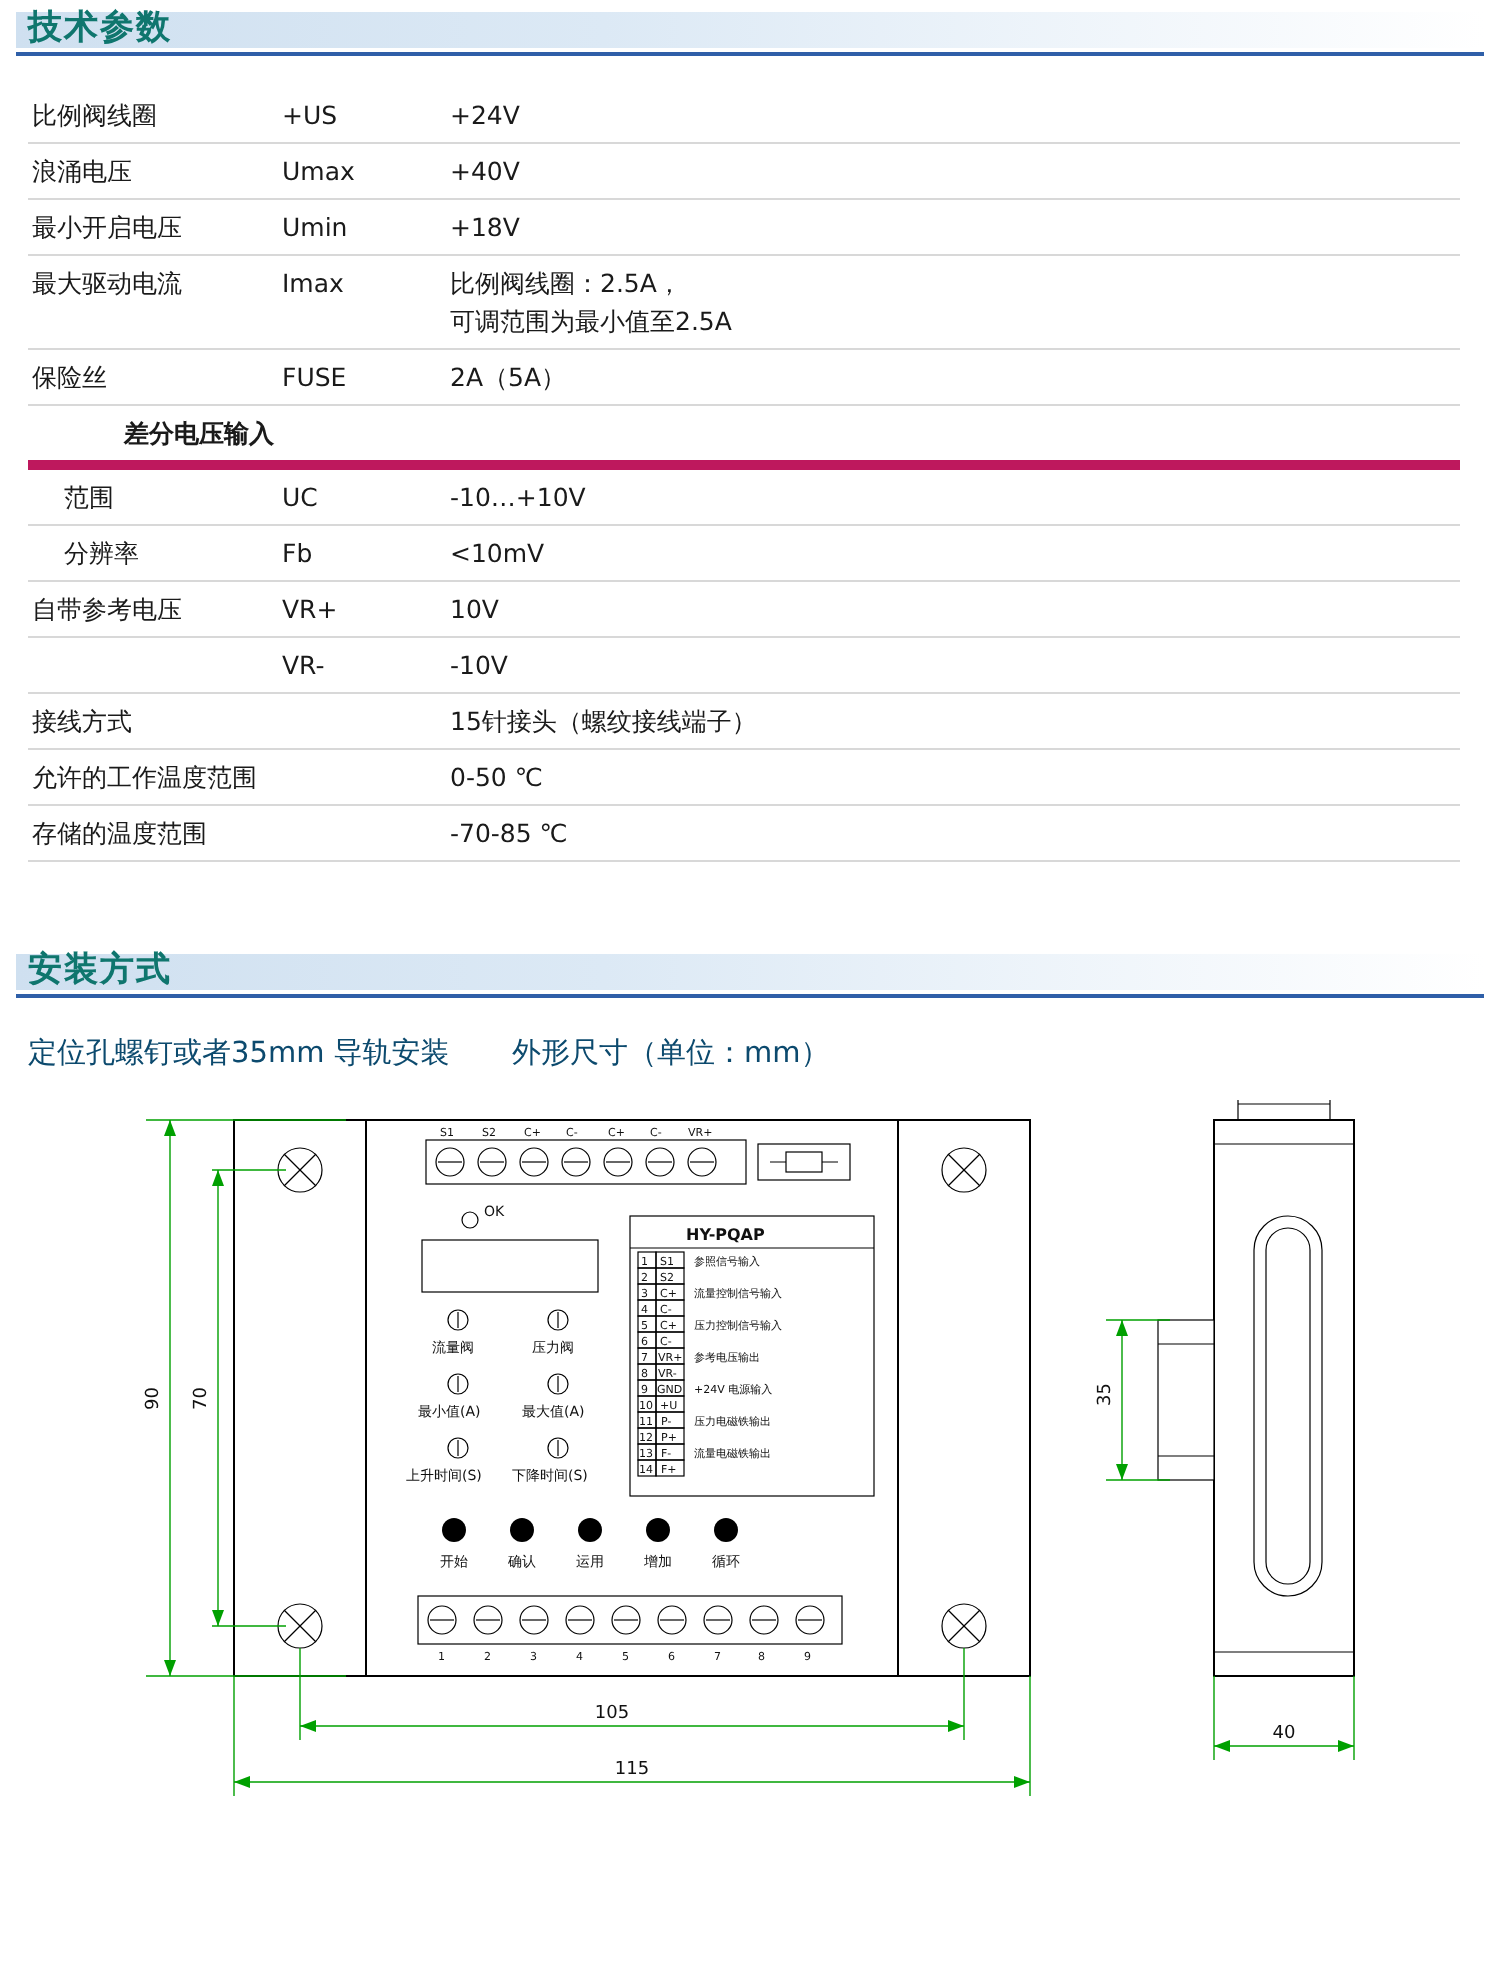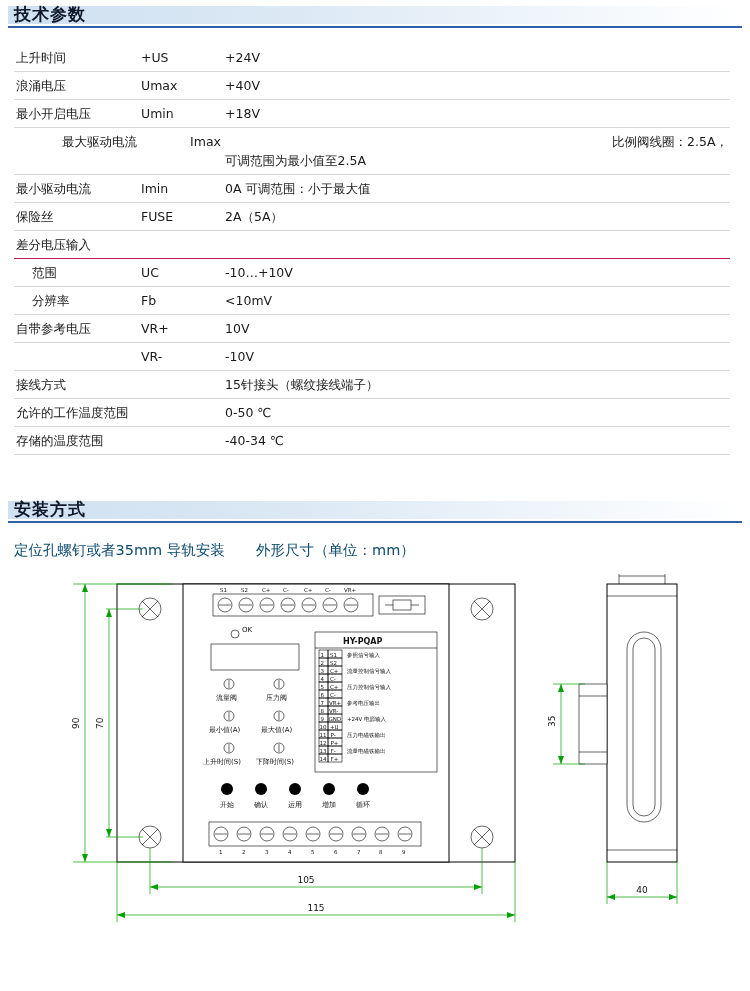--- a/index.html
+++ b/index.html
@@ -24,21 +24,21 @@
   }
   .section-header .rule{
     position:absolute;
     left:0;right:0;bottom:2px;height:2px;
     background:#2f5fa8;
   }
   .section-header .title{
     position:relative;
     font-size:17px;
     font-weight:bold;
-    color:#0f172a;
+    color:#0f766e;
     padding-left:6px;
     line-height:28px;
     letter-spacing:1px;
   }
   
   .spec{
     margin:14px 0 0 0;
     padding:0 14px;
   }
   table.spec-table{
@@ -48,23 +48,23 @@
   }
   table.spec-table td{
     padding:5px 2px 5px 2px;
     vertical-align:top;
     border-bottom:1px solid #d8d8d8;
     line-height:17px;
   }
   td.c-name{width:105px;padding-left:6px;}
   td.c-sym{width:80px;}
   td.c-val{width:auto;}
-  tr.group td{font-weight:normal;border-bottom:1px solid #be185d;}
+  tr.group td{font-weight:bold;border-bottom:5px solid #be185d;text-align:right;}
   tr.sub td.c-name{padding-left:18px;}
-  tr.noline td{border-bottom:none;padding-bottom:0;text-align:right;}
+  tr.noline td{border-bottom:none;padding-bottom:0;}
   tr.cont td{border-bottom:1px solid #d8d8d8;padding-top:2px;}
 
   
   .install-head{margin-top:40px;}
   .install-note{
     padding:16px 14px 0 14px;
     font-size:14.5px;
     color:#0c4a6e;
   }
   .install-note .gap{display:inline-block;width:22px;}
@@ -90,21 +90,21 @@
 <div class="section-header">
   <div class="bar"></div>
   <div class="title">技术参数</div>
   <div class="rule"></div>
 </div>
 
 <div class="spec">
   <table class="spec-table">
     <tbody>
       <tr>
-        <td class="c-name">上升时间</td>
+        <td class="c-name">比例阀线圈</td>
         <td class="c-sym">+US</td>
         <td class="c-val">+24V</td>
       </tr>
       <tr>
         <td class="c-name">浪涌电压</td>
         <td class="c-sym">Umax</td>
         <td class="c-val">+40V</td>
       </tr>
       <tr>
         <td class="c-name">最小开启电压</td>
@@ -115,25 +115,20 @@
         <td class="c-name">最大驱动电流</td>
         <td class="c-sym">Imax</td>
         <td class="c-val">比例阀线圈：2.5A，</td>
       </tr>
       <tr class="cont">
         <td class="c-name"></td>
         <td class="c-sym"></td>
         <td class="c-val">可调范围为最小值至2.5A</td>
       </tr>
       <tr>
-        <td class="c-name">最小驱动电流</td>
-        <td class="c-sym">Imin</td>
-        <td class="c-val">0A 可调范围：小于最大值</td>
-      </tr>
-      <tr>
         <td class="c-name">保险丝</td>
         <td class="c-sym">FUSE</td>
         <td class="c-val">2A（5A）</td>
       </tr>
       <tr class="group">
         <td class="c-name">差分电压输入</td>
         <td class="c-sym"></td>
         <td class="c-val"></td>
       </tr>
       <tr class="sub">
@@ -162,21 +157,21 @@
         <td class="c-val">15针接头（螺纹接线端子）</td>
       </tr>
       <tr>
         <td class="c-name">允许的工作温度范围</td>
         <td class="c-sym"></td>
         <td class="c-val">0-50 ℃</td>
       </tr>
       <tr>
         <td class="c-name">存储的温度范围</td>
         <td class="c-sym"></td>
-        <td class="c-val">-40-34 ℃</td>
+        <td class="c-val">-70-85 ℃</td>
       </tr>
     </tbody>
   </table>
 </div>
 
 <div class="section-header install-head">
   <div class="bar"></div>
   <div class="title">安装方式</div>
   <div class="rule"></div>
 </div>

